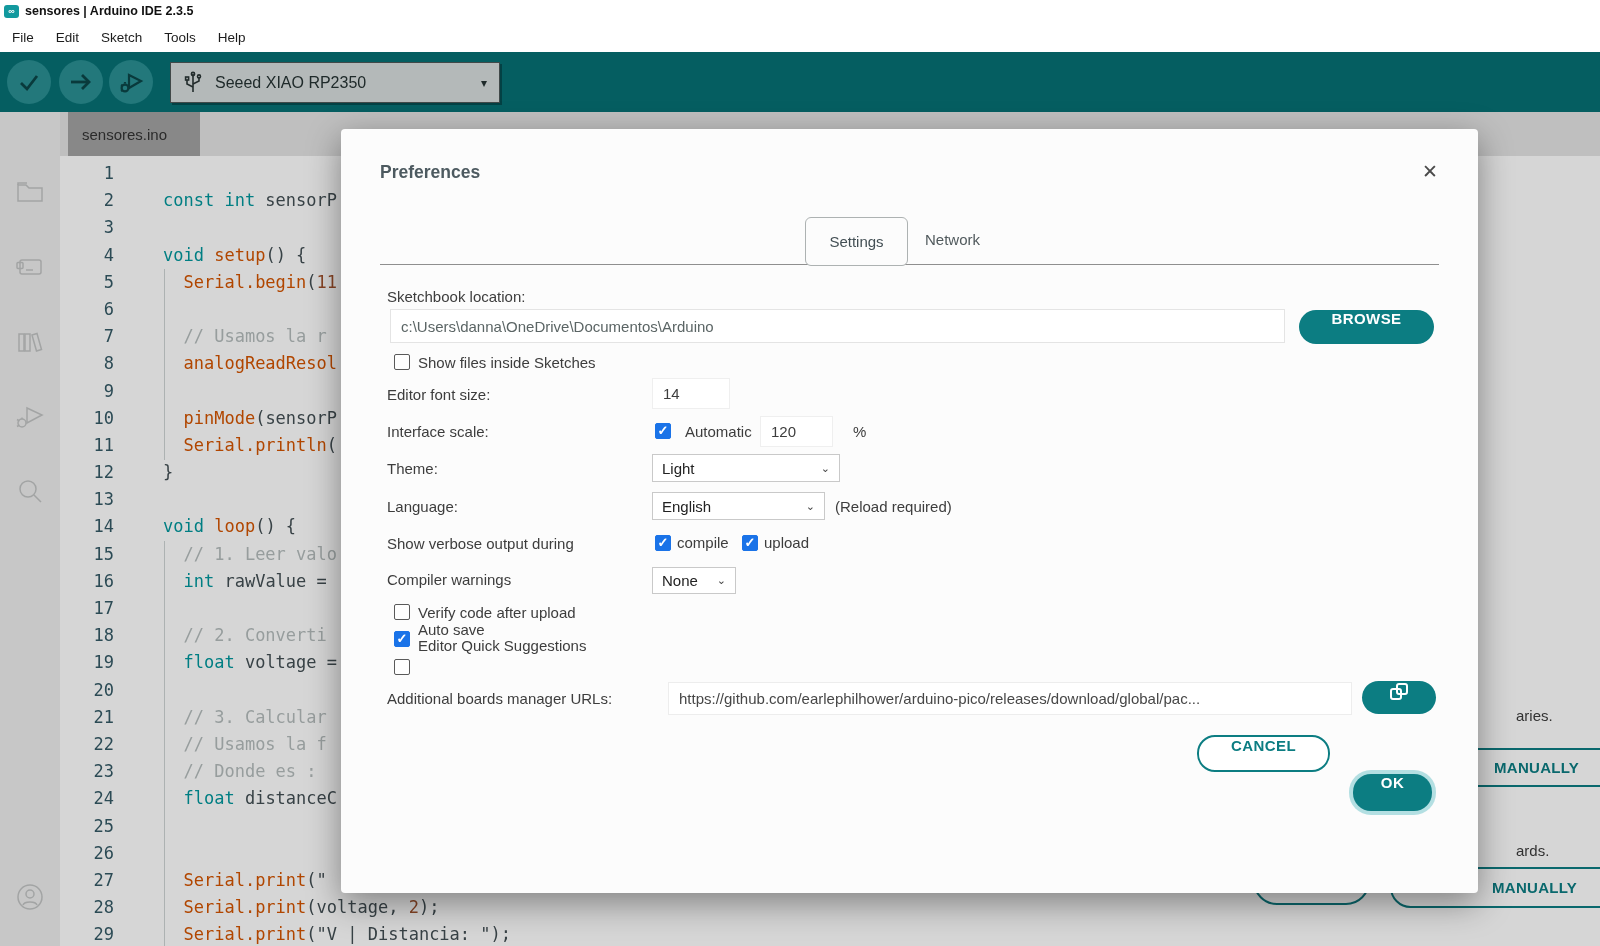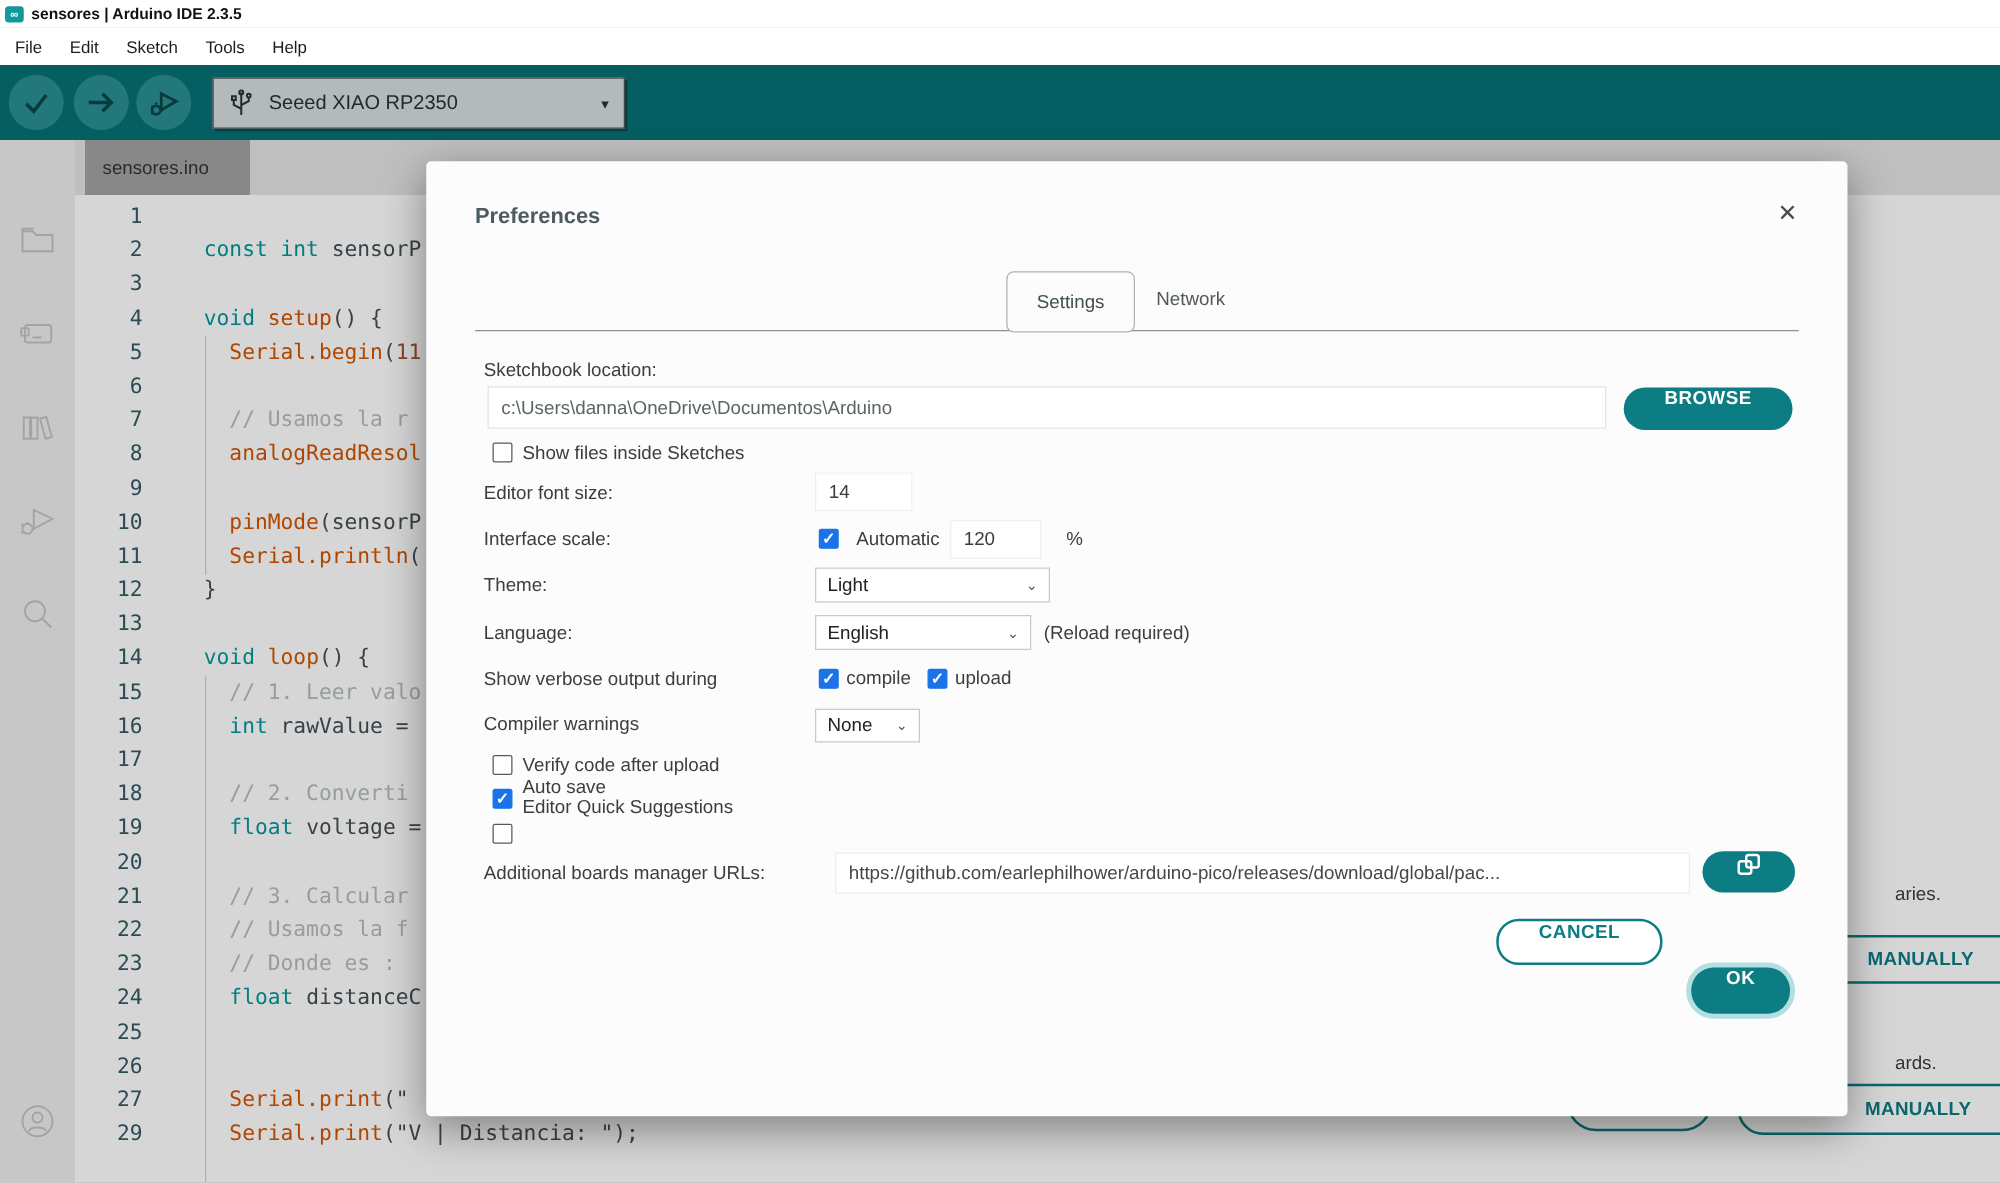--- a/index.html
+++ b/index.html
@@ -199,20 +199,21 @@
           <div class="code-line"><span class="gutter">18</span><span class="codecol"><span class="tok-pl">  </span><span class="tok-cm">// 2. Converti</span></span></div>
           <div class="code-line"><span class="gutter">19</span><span class="codecol"><span class="tok-pl">  </span><span class="tok-kw">float</span><span class="tok-pl"> voltage = </span></span></div>
           <div class="code-line"><span class="gutter">20</span><span class="codecol"></span></div>
           <div class="code-line"><span class="gutter">21</span><span class="codecol"><span class="tok-pl">  </span><span class="tok-cm">// 3. Calcular</span></span></div>
           <div class="code-line"><span class="gutter">22</span><span class="codecol"><span class="tok-pl">  </span><span class="tok-cm">// Usamos la f</span></span></div>
           <div class="code-line"><span class="gutter">23</span><span class="codecol"><span class="tok-pl">  </span><span class="tok-cm">// Donde es : </span></span></div>
           <div class="code-line"><span class="gutter">24</span><span class="codecol"><span class="tok-pl">  </span><span class="tok-kw">float</span><span class="tok-pl"> distanceC</span></span></div>
           <div class="code-line"><span class="gutter">25</span><span class="codecol"></span></div>
           <div class="code-line"><span class="gutter">26</span><span class="codecol"></span></div>
           <div class="code-line"><span class="gutter">27</span><span class="codecol"><span class="tok-pl">  </span><span class="tok-fn">Serial.print</span><span class="tok-pl">("</span></span></div>
+          <div class="code-line"><span class="gutter">28</span><span class="codecol"><span class="tok-pl">  </span><span class="tok-fn">Serial.print</span><span class="tok-pl">(voltage, </span><span class="tok-num">2</span><span class="tok-pl">);</span></span></div>
           <div class="code-line"><span class="gutter">29</span><span class="codecol"><span class="tok-pl">  </span><span class="tok-fn">Serial.print</span><span class="tok-pl">("V | Distancia: ");</span></span></div>
         </div>
     </div>
 
     <div class="bg-frag-text" style="left:1516px; top:655px;">aries.</div>
     <div class="bg-btn" style="left:1440px; top:696px; width:230px; height:39px; padding-left:52px;">
       <span>MANUALLY</span>
     </div>
     <div class="bg-frag-text" style="left:1516px; top:790px;">ards.</div>
     <div class="bg-pill-outline" style="left:1253px; top:803px; width:117px; height:50px;"></div>

